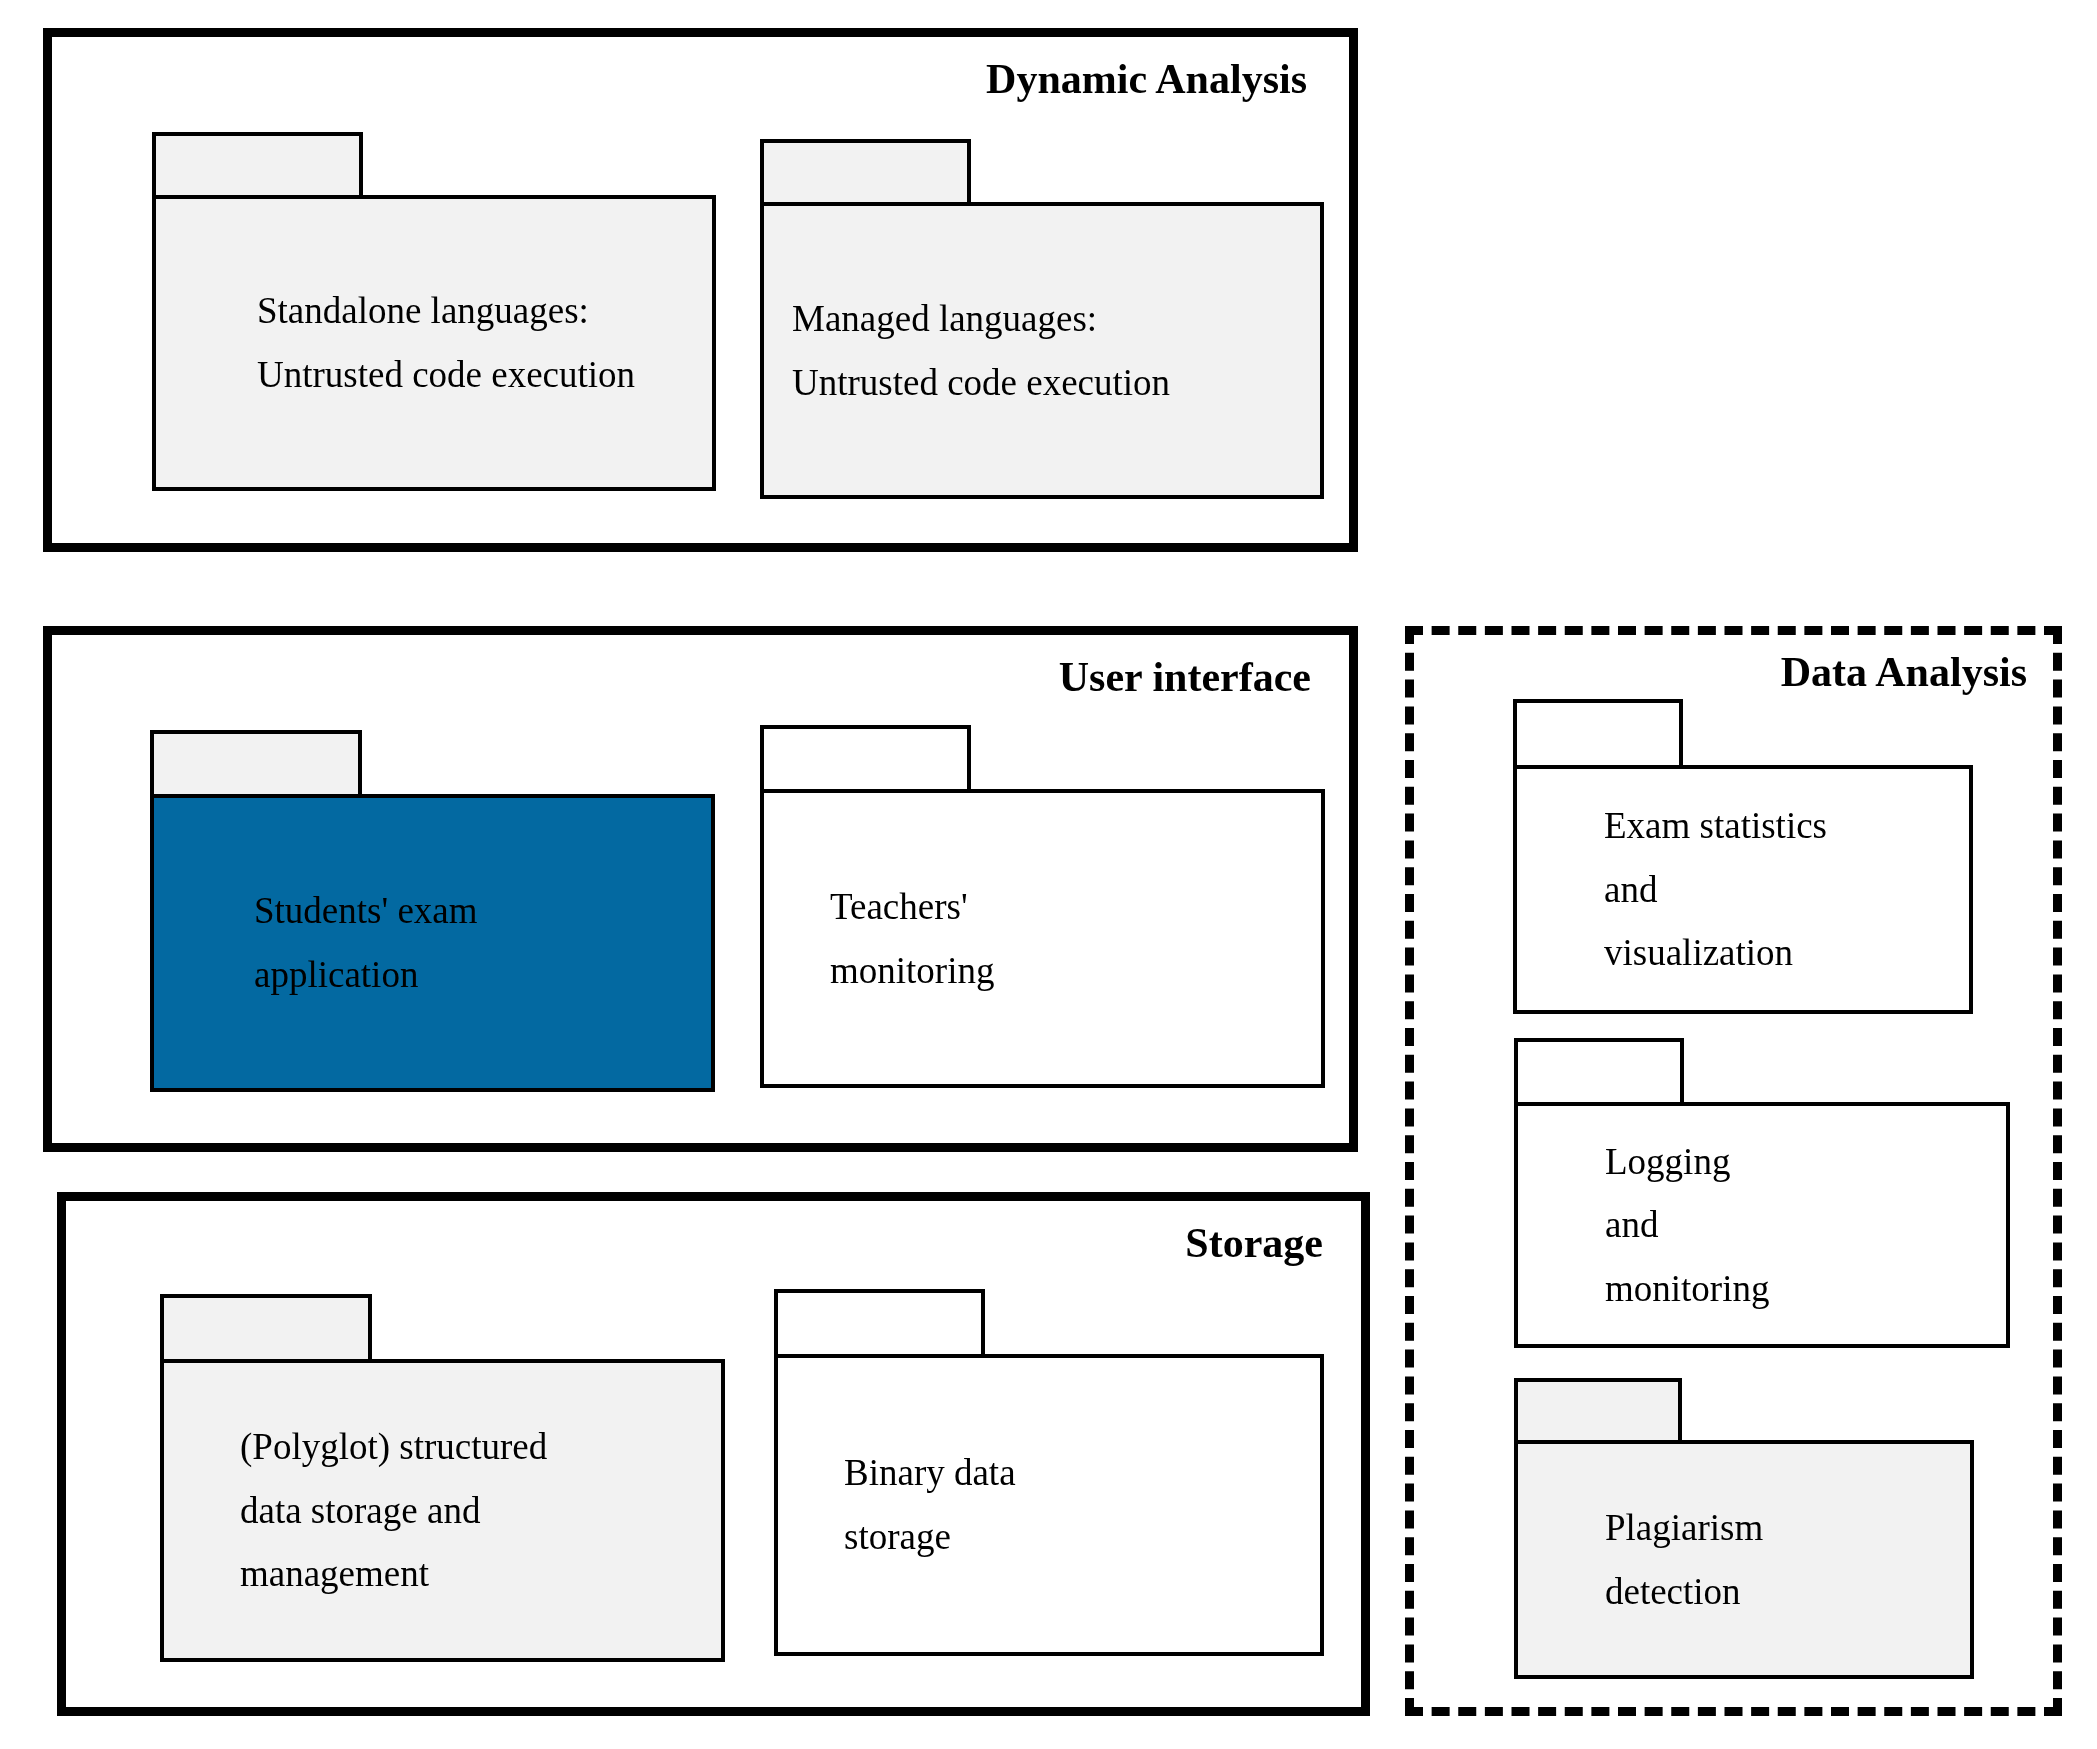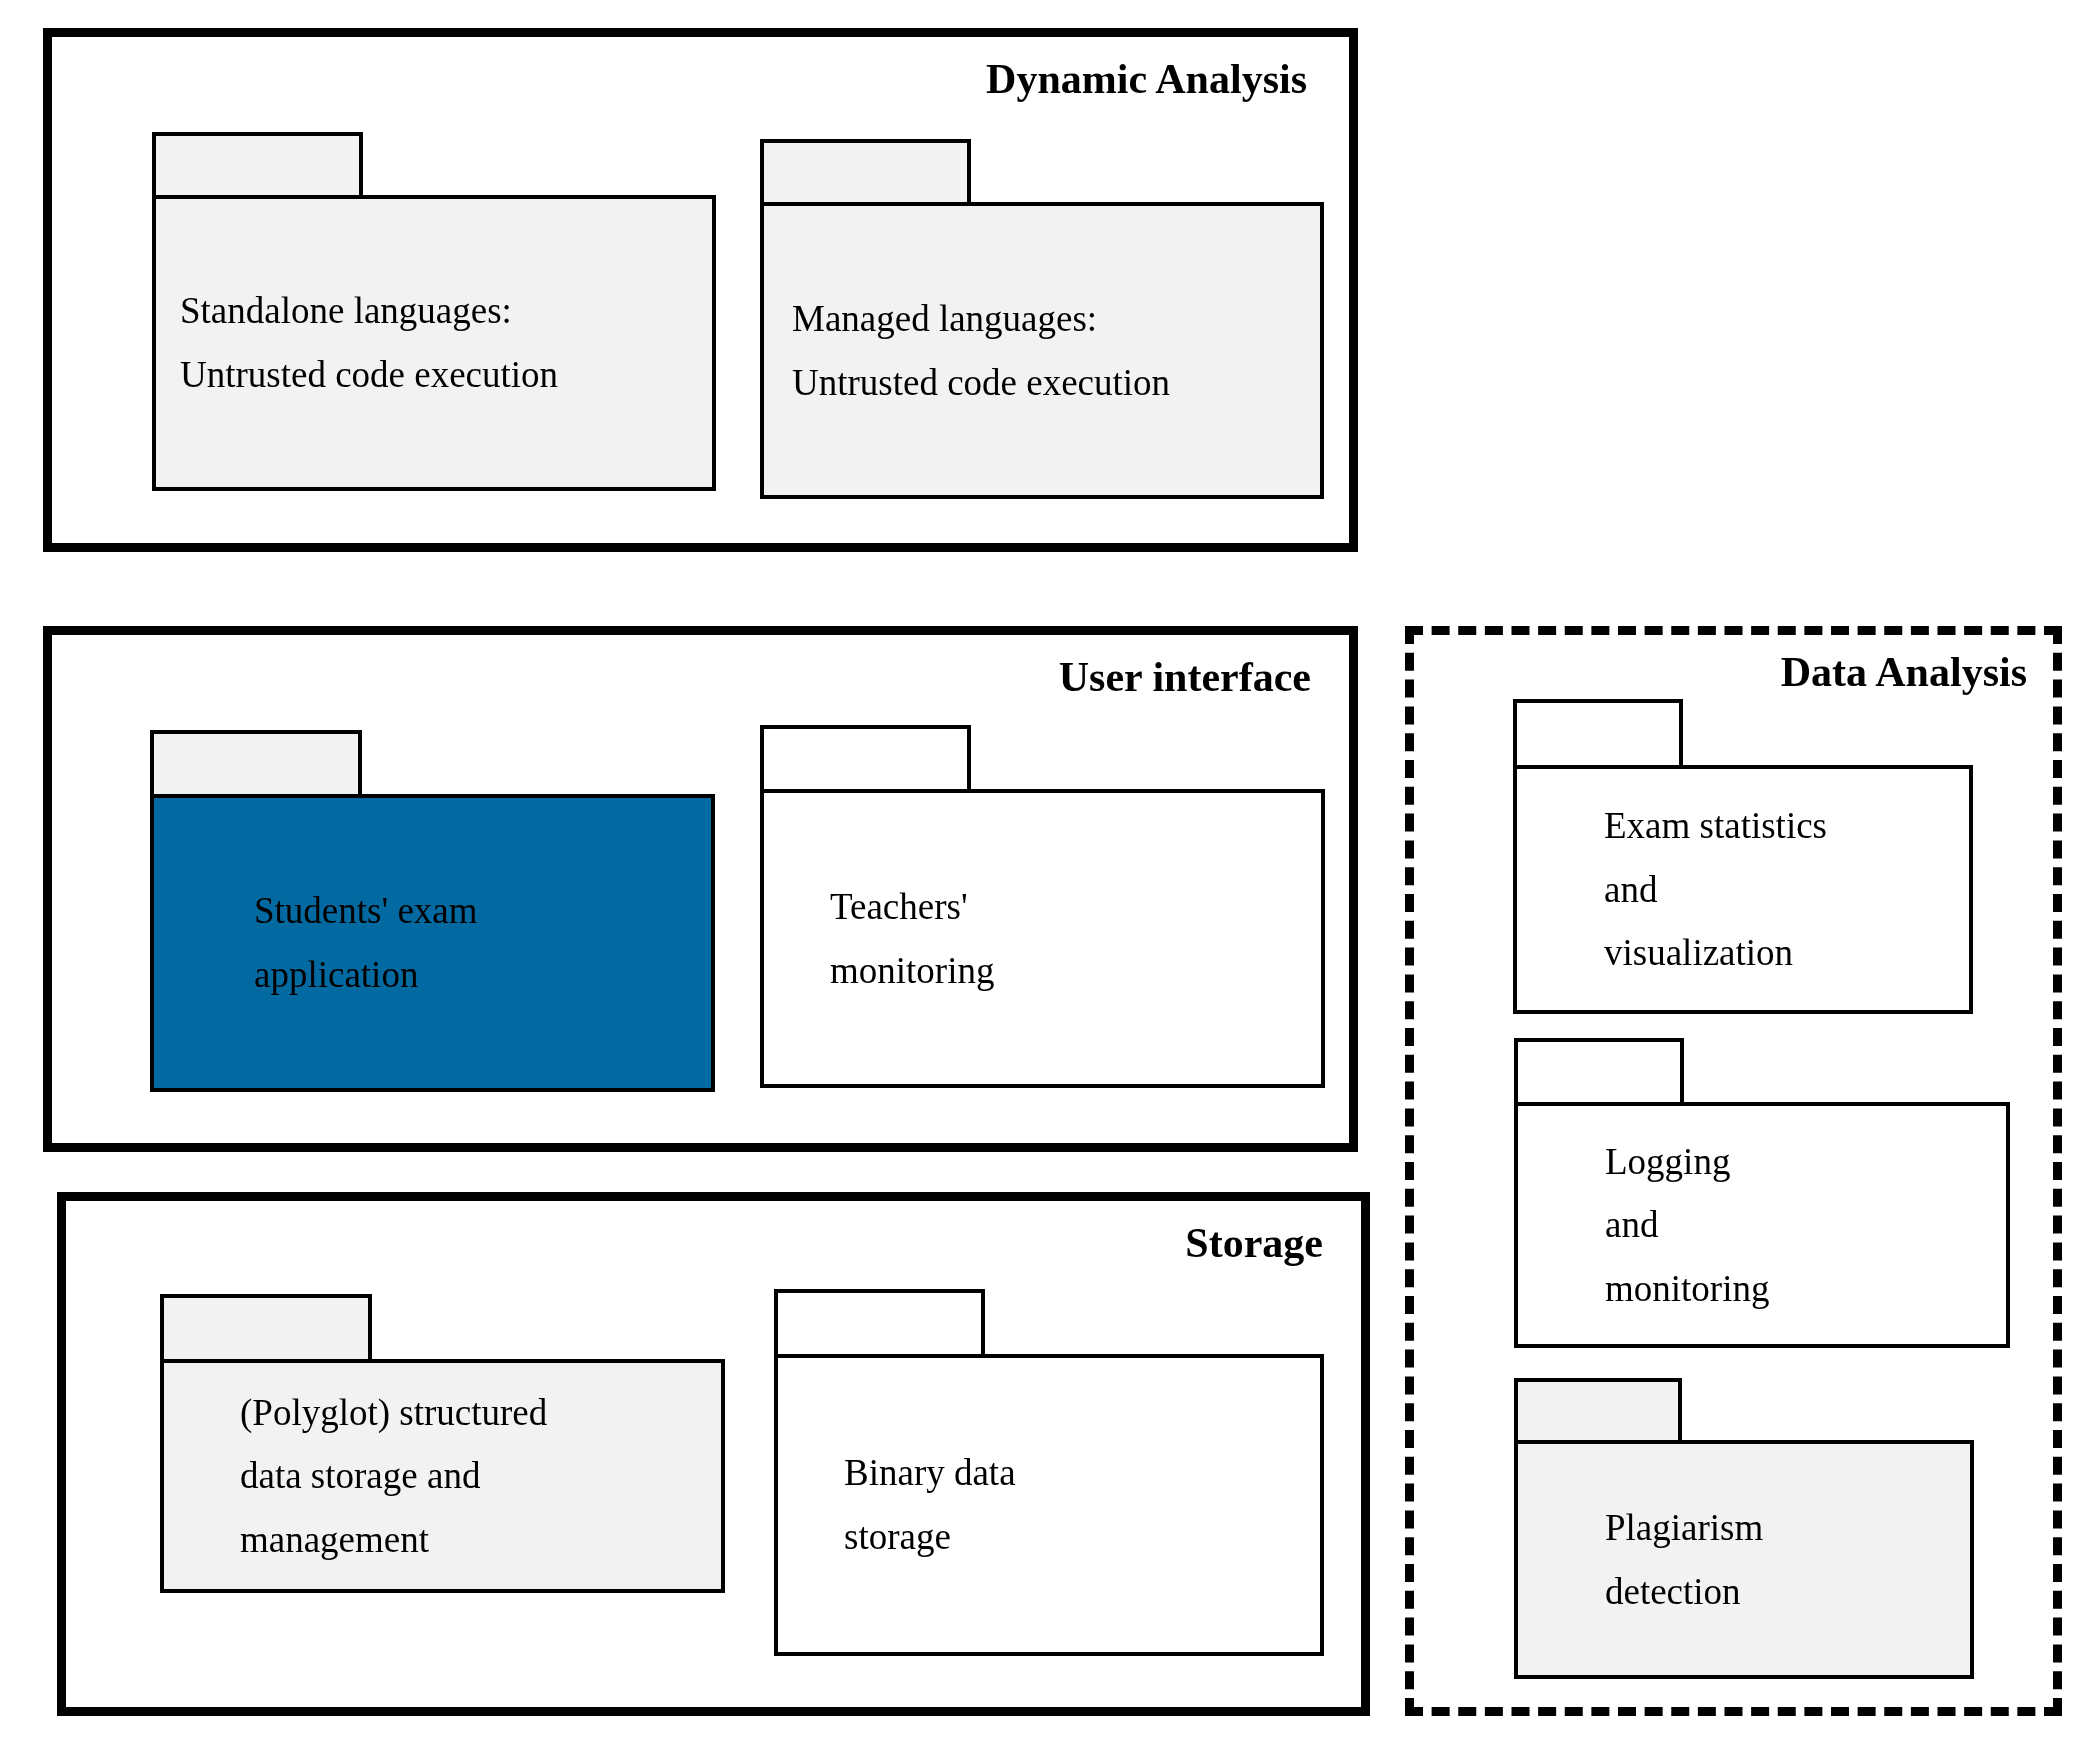--- a/index.html
+++ b/index.html
@@ -56,21 +56,21 @@
 
   #c-dynamic .container-title { top: 19.4px; right: 42px; }
   #c-static  .container-title { top: 19.4px; right: 26px; }
   #c-ui      .container-title { top: 19.4px; right: 38px; }
   #c-storage .container-title { top: 19.4px; right: 38px; }
   #c-dataan  .container-title { top: 14px; right: 26px; }
 
   
   #f1 { left: 100px; top: 95px; }
   #f1 .tab { width: 211px; height: 63px; }
-  #f1 .pkg-body { top: 63px; width: 564px; height: 296px; }
+  #f1 .pkg-body { top: 63px; width: 564px; height: 296px; justify-content: center; }
   #f1 .pkg-label { padding-left: 24px; }
   
   #f2 { left: 708px; top: 102px; }
   #f2 .tab { width: 211px; height: 63px; }
   #f2 .pkg-body { top: 63px; width: 564px; height: 297px; }
   #f2 .pkg-label { padding-left: 28px; }
   
   #f3 { left: 100px; top: 93px; }
   #f3 .tab { width: 170px; height: 66px; }
   #f3 .pkg-body { top: 66px; width: 453px; height: 293px; }
@@ -81,21 +81,21 @@
   #f4 .pkg-body { top: 64px; width: 565px; height: 298px; }
   #f4 .pkg-label { padding-left: 100px; }
   
   #f5 { left: 708px; top: 90px; }
   #f5 .tab { width: 211px; height: 64px; }
   #f5 .pkg-body { top: 64px; width: 565px; height: 299px; }
   #f5 .pkg-label { padding-left: 66px; }
   
   #f6 { left: 94px; top: 93px; }
   #f6 .tab { width: 212px; height: 65px; }
-  #f6 .pkg-body { top: 65px; width: 565px; height: 234px; }
+  #f6 .pkg-body { top: 65px; width: 565px; height: 303px; }
   #f6 .pkg-label { padding-left: 76px; }
   
   #f7 { left: 708px; top: 88px; }
   #f7 .tab { width: 211px; height: 65px; }
   #f7 .pkg-body { top: 65px; width: 550px; height: 302px; }
   #f7 .pkg-label { padding-left: 66px; }
   
   #f8 { left: 99px; top: 64px; }
   #f8 .tab { width: 170px; height: 66px; }
   #f8 .pkg-body { top: 66px; width: 460px; height: 249px; }

